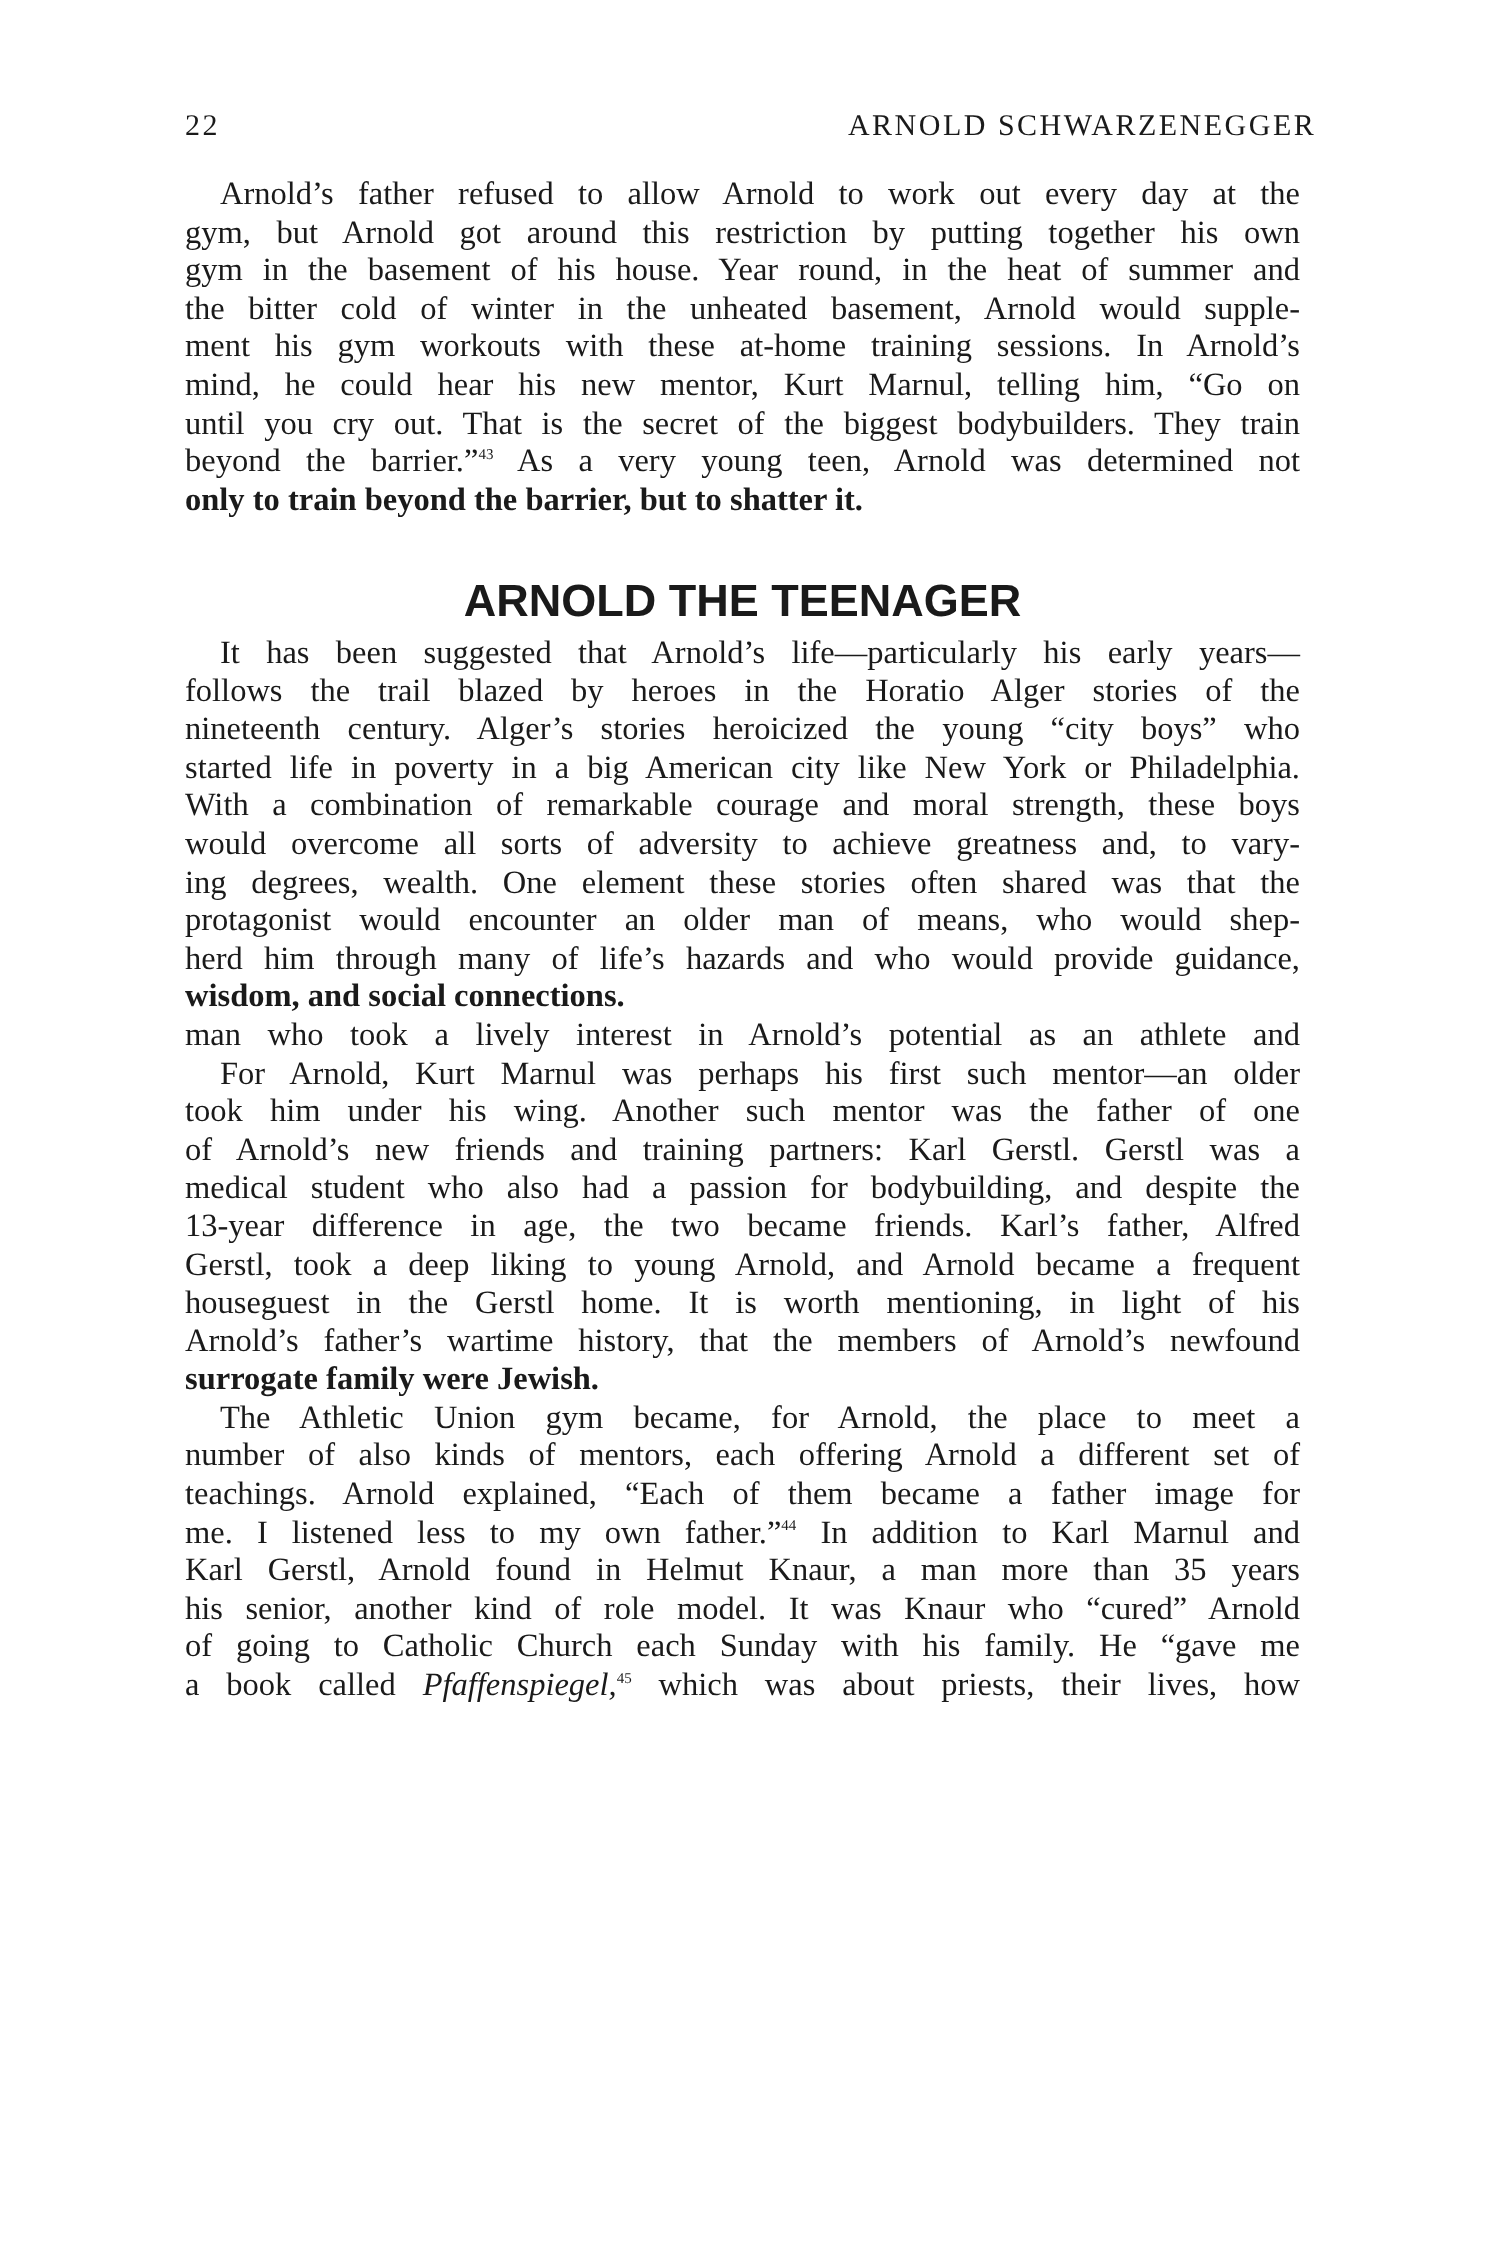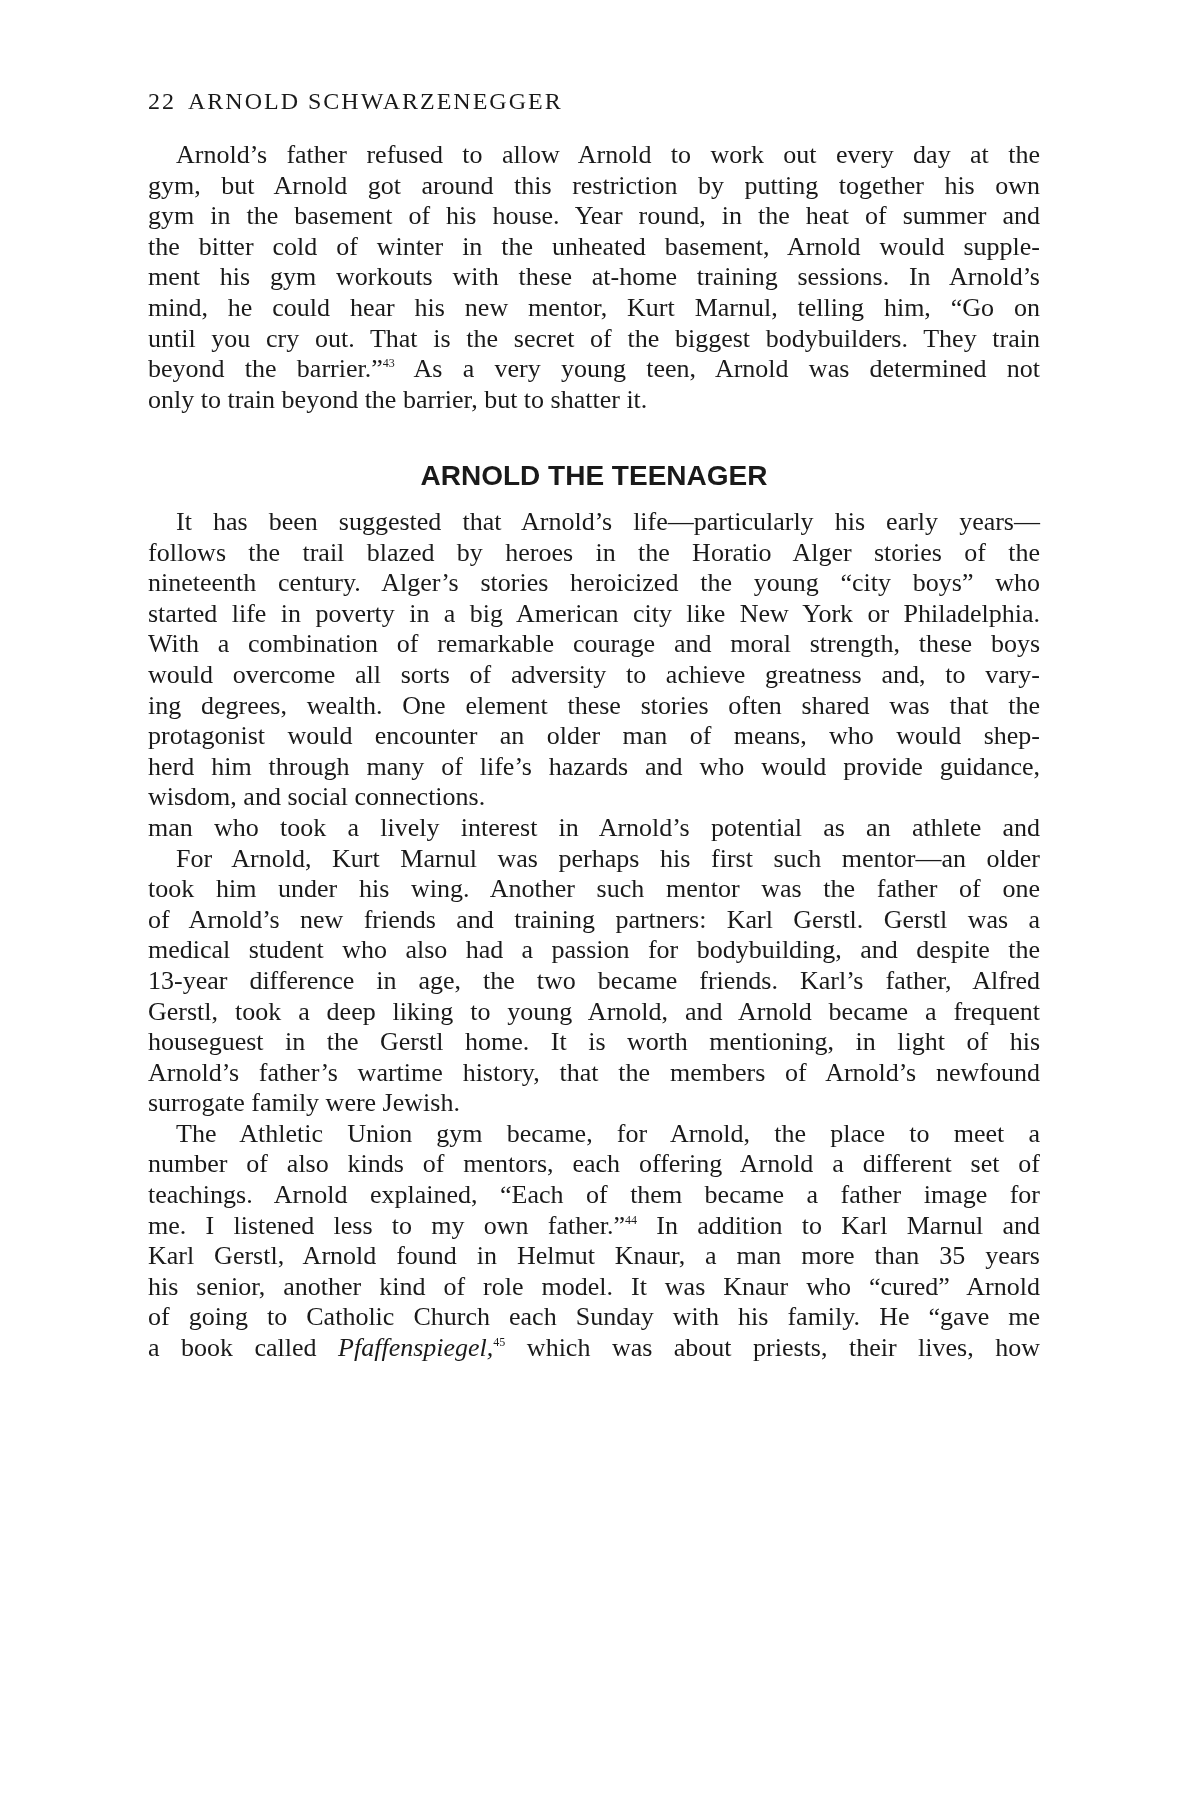--- a/index.html
+++ b/index.html
@@ -1,26 +1,26 @@
 <!DOCTYPE html>
 <html><head>
 <meta charset="utf-8">
 <style>
   html, body { margin: 0; padding: 0; background: #ffffff; }
   body { width: 1192px; height: 1800px; position: relative; overflow: hidden; }
   .page { position: absolute; left: 0; top: 0; width: 1192px; height: 1800px; background: #fff; color: #1a1a1a; }
   .running-head { position: absolute; top: 88px; left: 148px; width: 892px; height: 30px; font-family: "Liberation Serif", serif; font-size: 24px; letter-spacing: 2px; }
   .page-number { position: absolute; left: 0; top: 0; }
-  .book-title { position: absolute; left: 0; width: 892px; top: 0; text-align: left; padding-left: 40px; box-sizing: border-box; }
+  .book-title { position: absolute; left: 13px; width: 892px; top: 0; text-align: right; padding-left: 40px; box-sizing: border-box; }
   .body-text { position: absolute; left: 148px; top: 140px; width: 892px; font-family: "Liberation Serif", serif; font-size: 26px; line-height: 30.6px; }
   .line { display: block; white-space: nowrap; height: 30.6px; text-align: justify; text-align-last: justify; }
-  .line.last { text-align-last: left; }
+  .line.last { text-align-last: left; font-weight: bold; }
   .line.indent { padding-left: 28px; }
   sup { font-size: 12px; line-height: 0; vertical-align: 10px; }
-  .section-heading { position: absolute; left: 148px; width: 892px; top: 460px; text-align: center; font-family: "Liberation Sans", sans-serif; font-weight: bold; font-size: 28px; letter-spacing: 0px; }
+  .section-heading { position: absolute; left: 148px; width: 892px; top: 460px; text-align: center; font-family: "Liberation Sans", sans-serif; font-weight: bold; font-size: 36px; letter-spacing: 0px; }
   .body-text-2 { position: absolute; left: 148px; top: 507px; width: 892px; font-family: "Liberation Serif", serif; font-size: 26px; line-height: 30.6px; }
   em { font-style: italic; }
 </style>
 </head>
 <body>
 
 <div class="page">
   <div class="running-head">
     <span class="page-number">22</span>
     <span class="book-title">ARNOLD SCHWARZENEGGER</span>

